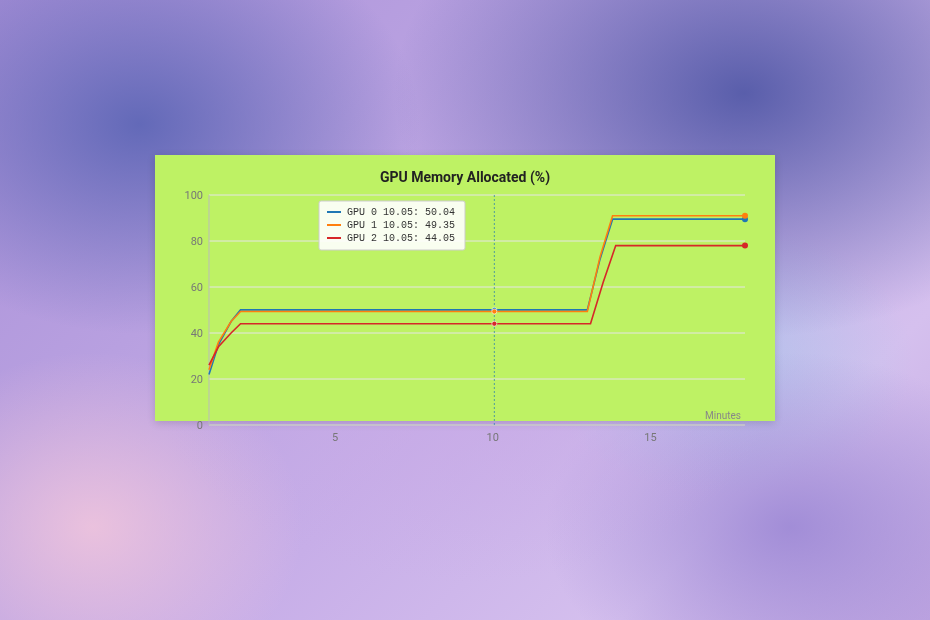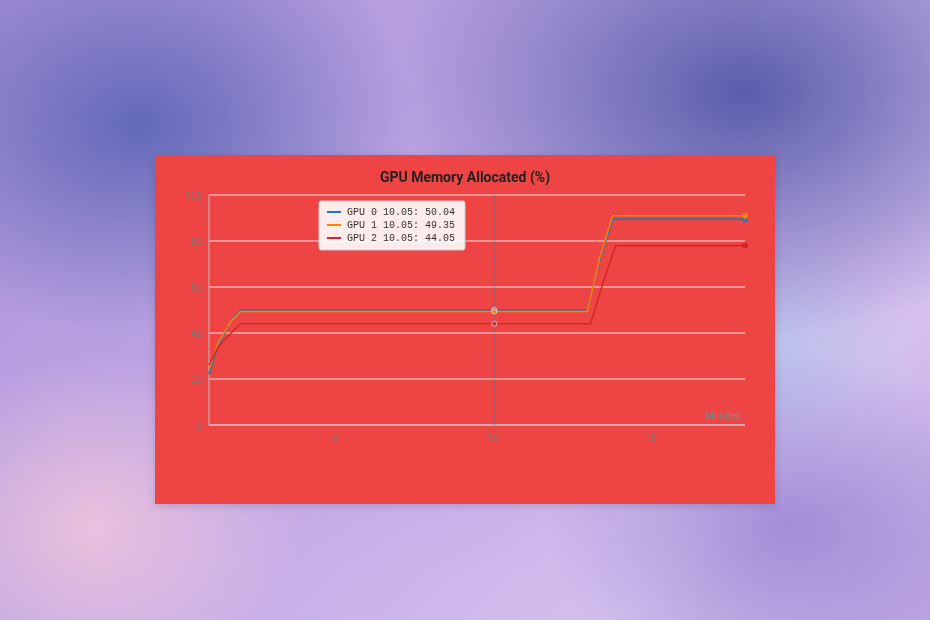--- a/index.html
+++ b/index.html
@@ -20,22 +20,22 @@
       radial-gradient(ellipse 300px 250px at 10% 85%, rgba(245,200,220,0.8), transparent 70%),
       radial-gradient(ellipse 350px 250px at 85% 85%, rgba(150,130,210,0.8), transparent 70%),
       radial-gradient(ellipse 250px 180px at 78% 58%, rgba(160,200,235,0.6), transparent 75%),
       linear-gradient(135deg, #a990d8 0%, #b8a0e0 30%, #c7aee8 55%, #d5c0ee 80%, #c2a8e2 100%);
   }
   .card {
     position: absolute;
     left: 155px;
     top: 155px;
     width: 620px;
-    height: 349px;
-    background: #ef4444;
+    height: 266px;
+    background: #bef264;
     box-shadow: 0 2px 8px rgba(0,0,0,0.15);
     box-sizing: border-box;
     padding: 14px 20px 16px 20px;
   }
   .title {
     text-align: center;
     font-weight: 700;
     font-size: 14px;
     color: #222;
     margin-bottom: 4px;

